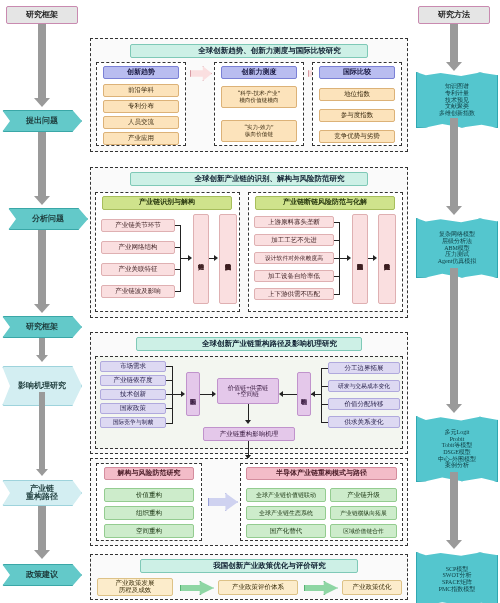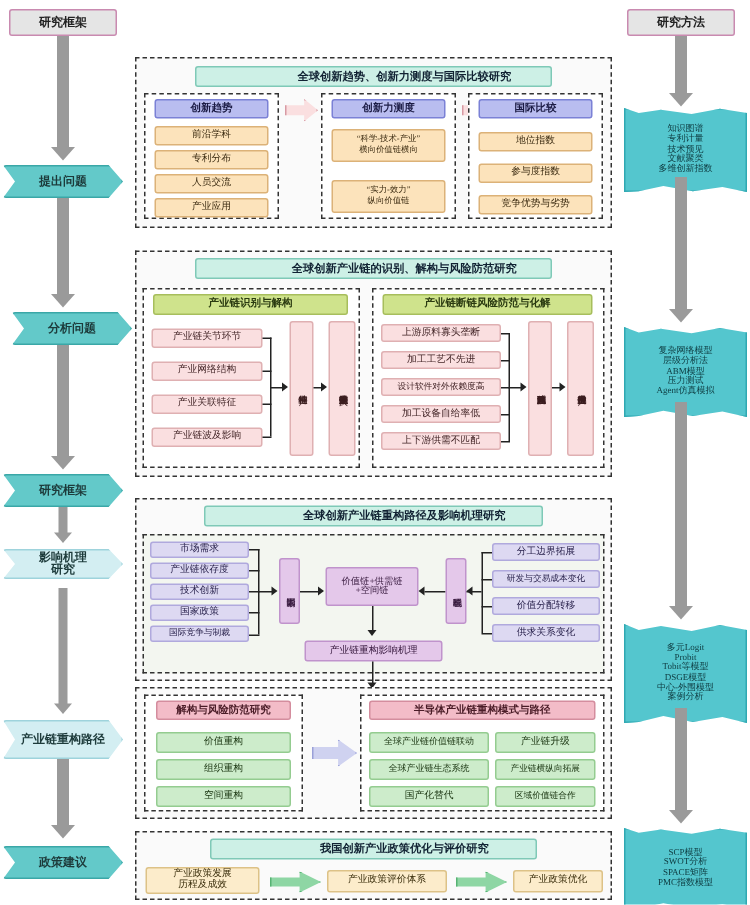--- a/index.html
+++ b/index.html
@@ -84,28 +84,28 @@
 <div class="darr" style="left:38px;top:132px;width:8px;height:68px;"></div>
 <div class="dhead" style="left:34px;top:196px;"></div>
 <div class="bx chev" style="left:8px;top:208px;width:80px;height:22px;">分析问题</div>
 
 <div class="darr" style="left:38px;top:230px;width:8px;height:78px;"></div>
 <div class="dhead" style="left:34px;top:304px;"></div>
 <div class="bx chev" style="left:2px;top:316px;width:80px;height:22px;">研究框架</div>
 
 <div class="darr" style="left:39px;top:338px;width:6px;height:20px;"></div>
 <div class="dhead sm" style="left:36px;top:355px;"></div>
-<div class="bx chev light" style="left:2px;top:366px;width:80px;height:20px;flex-direction:column;">
+<div class="bx chev light" style="left:2px;top:366px;width:80px;height:40px;flex-direction:row;">
   <span>影响机理</span>
   <span>研究</span>
 </div>
 
 <div class="darr" style="left:39px;top:392px;width:6px;height:80px;"></div>
 <div class="dhead sm" style="left:36px;top:469px;"></div>
-<div class="bx chev light" style="left:2px;top:480px;width:80px;height:26px;flex-direction:row;">
+<div class="bx chev light" style="left:2px;top:480px;width:80px;height:26px;flex-direction:column;">
   <span>产业链</span>
   <span>重构路径</span>
 </div>
 
 <div class="darr" style="left:38px;top:506px;width:8px;height:48px;"></div>
 <div class="dhead" style="left:34px;top:550px;"></div>
 <div class="bx chev" style="left:2px;top:564px;width:80px;height:22px;">政策建议</div>
 
 <div class="darr" style="left:450px;top:24px;width:8px;height:42px;"></div>
 <div class="dhead" style="left:446px;top:62px;"></div>

